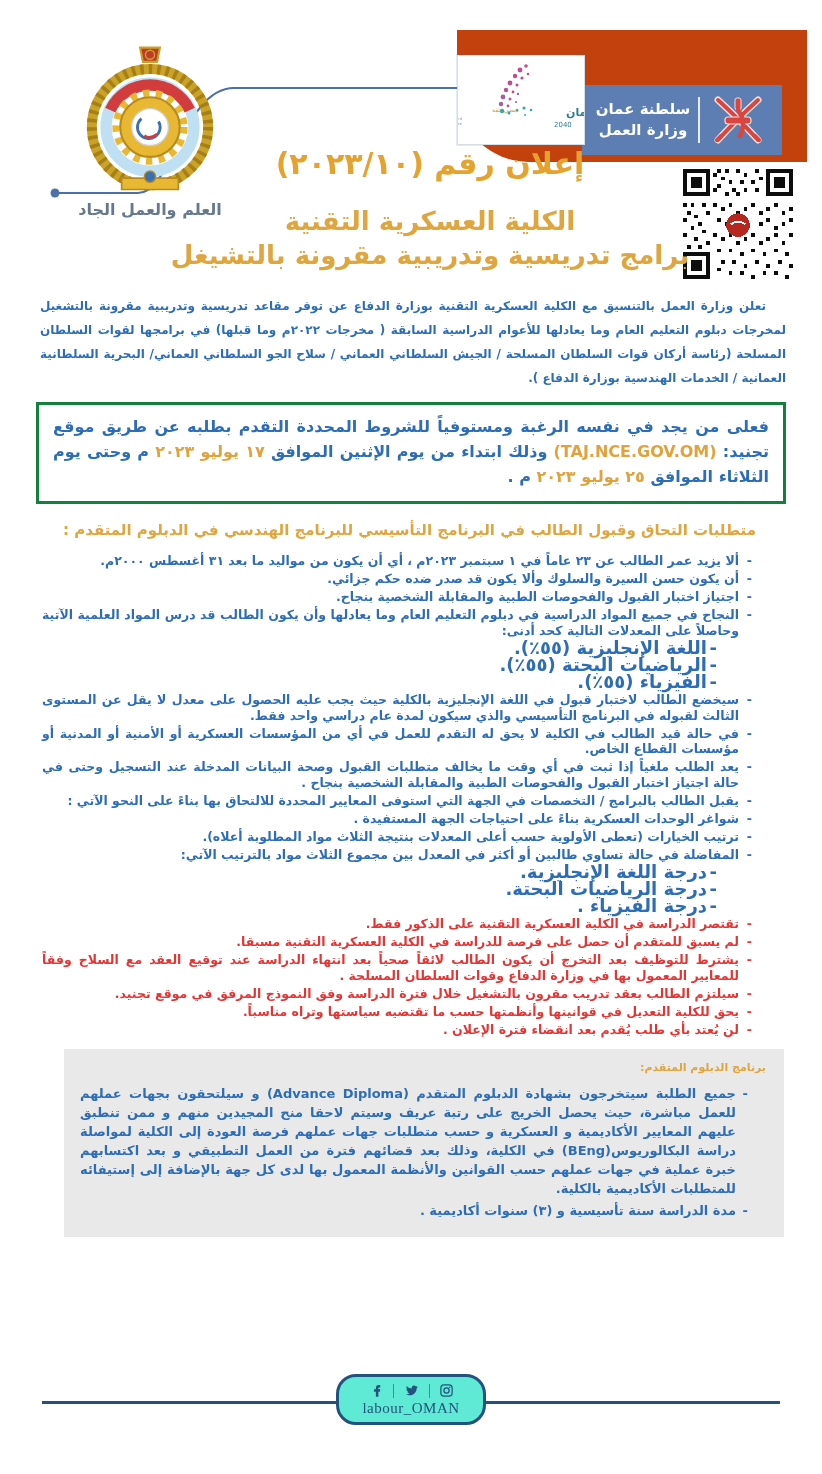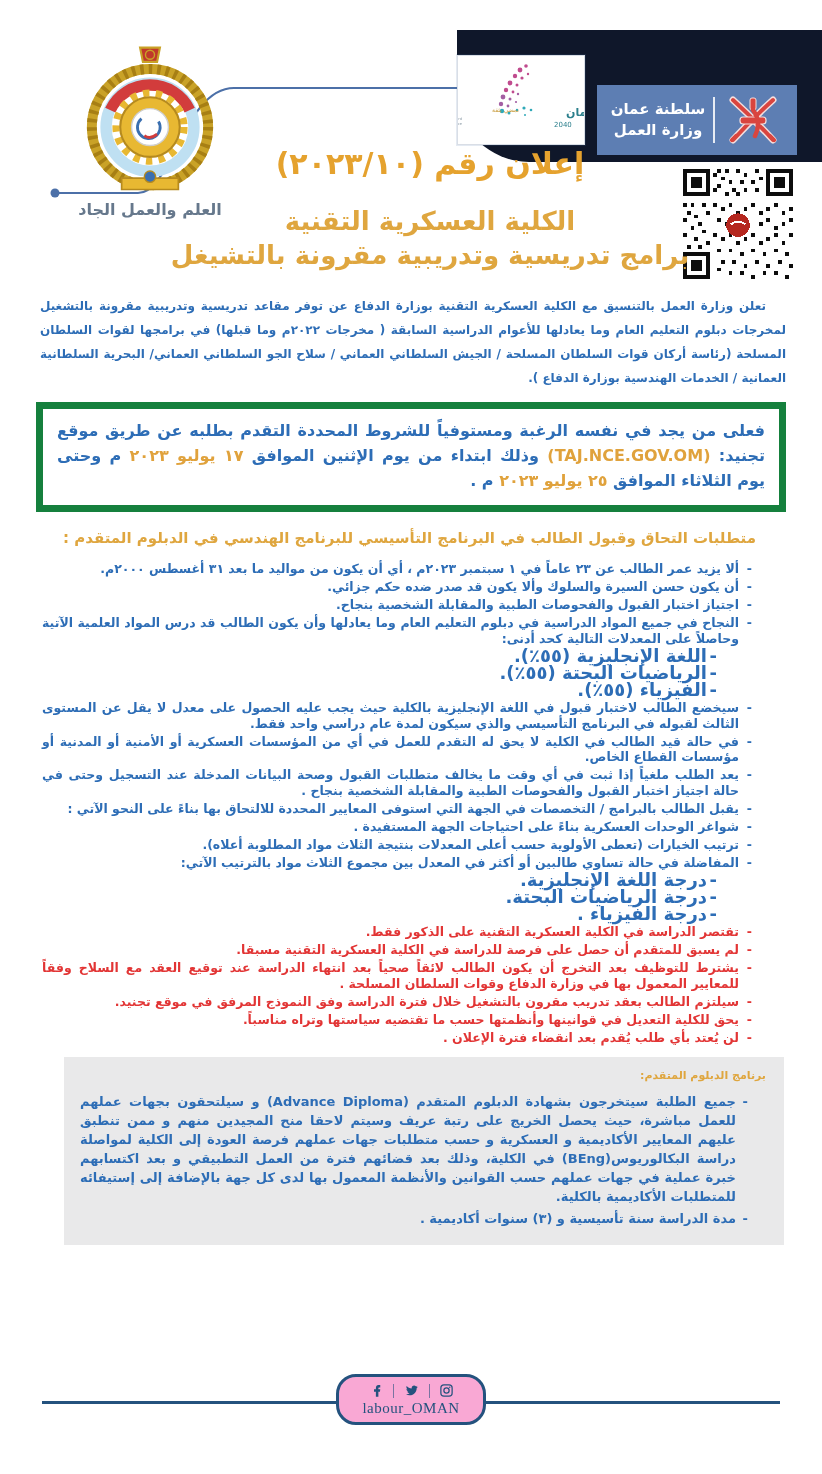--- a/index.html
+++ b/index.html
@@ -1,22 +1,22 @@
 <!DOCTYPE html>
 <html lang="ar" dir="rtl"><head>
 <meta charset="utf-8">
 <style>
   * { margin:0; padding:0; box-sizing:border-box; }
   html,body { background:#ffffff; }
   body { font-family:"DejaVu Sans", sans-serif; }
   .page { position:relative; width:822px; height:1474px; margin:0 auto; background:#fff; overflow:hidden; direction:rtl; }
 
   
-  .blue-shape { position:absolute; top:30px; left:457px; right:0; height:132px;
-    background:#0f172a; border-bottom-left-radius:72px; }
+  .blue-shape { position:absolute; top:30px; left:457px; right:15px; height:132px;
+    background:#c2410c; border-bottom-left-radius:72px; }
   .banner-inner { position:absolute; top:55px; right:25px; width:200px; height:70px;
     background:#5d7eb3; display:flex; align-items:center; justify-content:center; gap:8px; padding:4px; }
   .banner-text { color:#fff; font-weight:bold; font-size:15px; text-align:center; line-height:21px; white-space:nowrap; }
   .banner-divider { width:2px; height:46px; background:rgba(255,255,255,.85); }
 
   .vision-box { position:absolute; top:55px; left:457px; width:128px; height:90px;
     background:#fff; border:1px solid #d9dee6; box-shadow:0 0 0 1px rgba(76,112,168,.15); }
 
   .mtc-emblem { position:absolute; top:42px; left:72px; width:156px; height:156px; }
   .motto { position:absolute; top:200px; left:48px; width:204px; text-align:center;
@@ -30,21 +30,21 @@
   .announcement-no { color:#e5a22e; font-size:30px; font-weight:bold; }
   .subtitles { position:absolute; top:204px; left:150px; width:560px; text-align:center;
     color:#dfa63f; font-size:26px; font-weight:bold; line-height:34px; }
 
   
   .main { position:absolute; top:294px; right:36px; left:36px; }
 
   .intro { color:#2d6db6; font-size:12px; font-weight:bold; line-height:24px;
     text-align:justify; text-indent:20px; padding-left:4px; }
 
-  .apply-box { margin-top:12px; border:7px solid #15803d; padding:9px 14px 12px 14px;
+  .apply-box { margin-top:12px; border:3px solid #15803d; padding:9px 14px 12px 14px;
     color:#2d6db6; font-size:16px; font-weight:bold; line-height:25px; text-align:justify; }
   .gold { color:#e0a23c; }
   .ltr { direction:ltr; unicode-bidi:embed; }
 
   .req-heading { margin:14px 30px 0 0; color:#dfa63f; font-size:15px; font-weight:bold;
     line-height:25px; text-align:right; }
 
   ul.req-list { list-style:none; margin-top:10px; padding-right:34px; padding-left:6px; }
   ul.req-list > li { position:relative; padding-right:13px; margin-bottom:2.5px;
     color:#2d6db6; font-size:12.5px; font-weight:bold; line-height:15.5px; text-align:justify; }
@@ -58,21 +58,21 @@
   .gray-box { margin:12px 2px 0 28px; background:#e9e9ea; padding:12px 18px 14px 16px; }
   .gray-box h3 { color:#dfa63f; font-size:11px; font-weight:bold; text-align:right; margin-bottom:10px; }
   .gray-box ul { list-style:none; padding-right:18px; }
   .gray-box li { position:relative; padding-right:12px; margin-bottom:3px;
     color:#2d6db6; font-size:13px; font-weight:bold; line-height:19px; text-align:justify; }
   .gray-box li::before { content:"-"; position:absolute; right:0; top:0; }
 
   
   .footer-line { position:absolute; top:1401px; left:42px; right:42px; height:3px; background:#24527e; }
   .social-box { position:absolute; top:1374px; left:50%; transform:translateX(-50%);
-    width:150px; background:#f9a8d4; border:3px solid #24527e; border-radius:20px;
+    width:150px; background:#5eead4; border:3px solid #24527e; border-radius:20px;
     padding:6px 10px 5px 10px; text-align:center; }
   .social-icons { display:flex; align-items:center; justify-content:center; gap:9px; direction:ltr; }
   .social-icons svg { display:block; }
   .icon-sep { width:1px; height:14px; background:#24527e; opacity:.6; }
   .social-handle { margin-top:2px; color:#24527e; font-family:"Liberation Serif", serif;
     font-size:15px; letter-spacing:.5px; direction:ltr; }
 </style>
 </head>
 <body>
 

